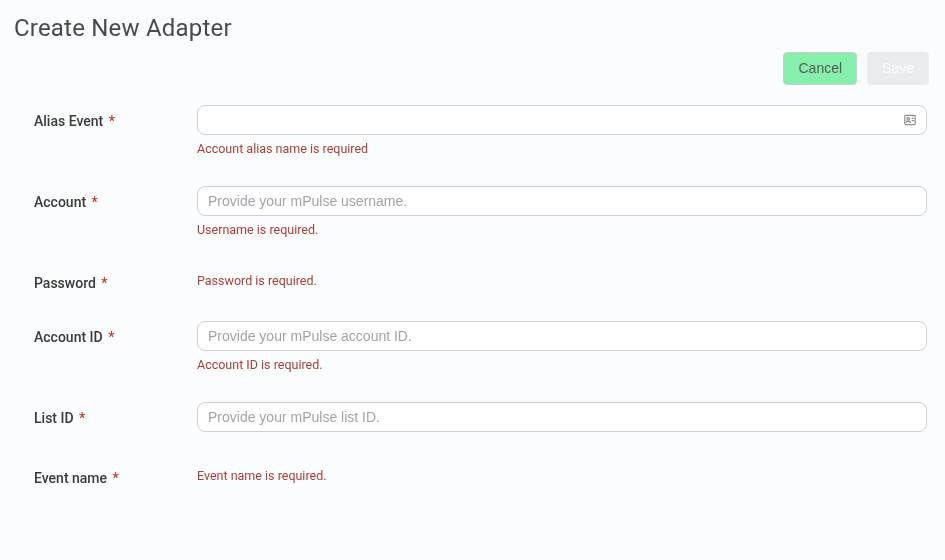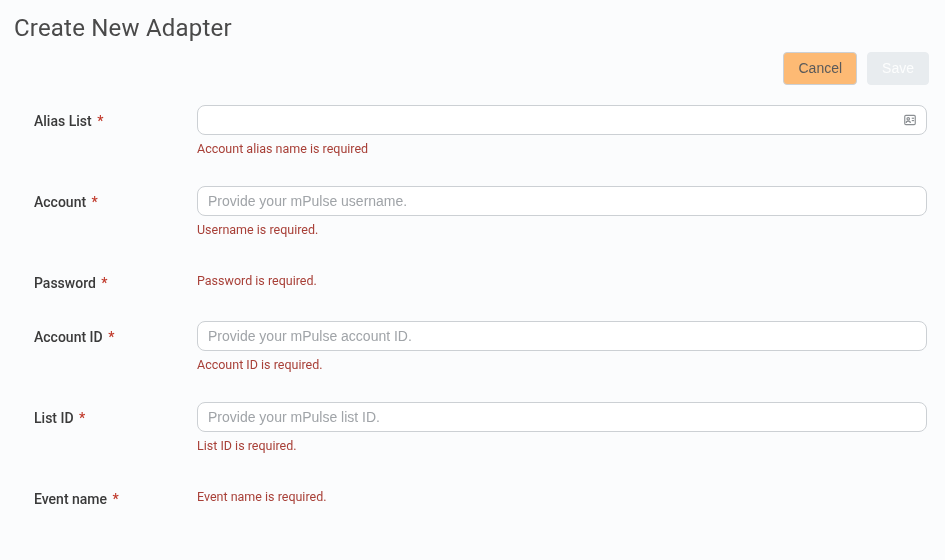--- a/index.html
+++ b/index.html
@@ -32,21 +32,21 @@
       margin-bottom: 20px;
     }
     .btn {
       padding: 7px 14px;
       font-size: 14px;
       border-radius: 4px;
       cursor: pointer;
       line-height: 1.2;
     }
     .btn-cancel {
-      background: #fdba74;
+      background: #86efac;
       border: 1px solid #ccd0d4;
       color: #5a5a5a;
     }
     .btn-save {
       background: #e8ecef;
       border: 1px solid #e8ecef;
       color: #fcfdfd;
       cursor: default;
     }
     .form {
@@ -117,21 +117,21 @@
 
   <div class="action-bar">
     <button class="btn btn-cancel">Cancel</button>
     <button class="btn btn-save">Save</button>
   </div>
 
   <div class="form">
 
     <div class="form-row">
       <div class="label-col">
-        <span>Alias List</span>
+        <span>Alias Event</span>
         <span class="required">*</span>
       </div>
       <div class="input-col">
         <div class="input-wrap">
           <input type="text" class="text-input" placeholder="" style="">
           <span class="input-icon">
             <svg width="14" height="14" viewBox="0 0 24 24" fill="none" stroke="currentColor" stroke-width="2">
               <rect x="3" y="4" width="18" height="16" rx="2"></rect>
               <circle cx="9" cy="10" r="2.2"></circle>
               <path d="M5.5 17c0-2 2-3 3.5-3s3.5 1 3.5 3"></path>
@@ -182,21 +182,20 @@
 
     <div class="form-row">
       <div class="label-col">
         <span>List ID</span>
         <span class="required">*</span>
       </div>
       <div class="input-col">
         <div class="input-wrap">
           <input type="text" class="text-input" placeholder="Provide your mPulse list ID." style="">
         </div>
-        <div class="error-text">List ID is required.</div>
       </div>
     </div>
 
     <div class="form-row">
       <div class="label-col">
         <span>Event name</span>
         <span class="required">*</span>
       </div>
       <div class="input-col">
         <div class="error-text">Event name is required.</div>

